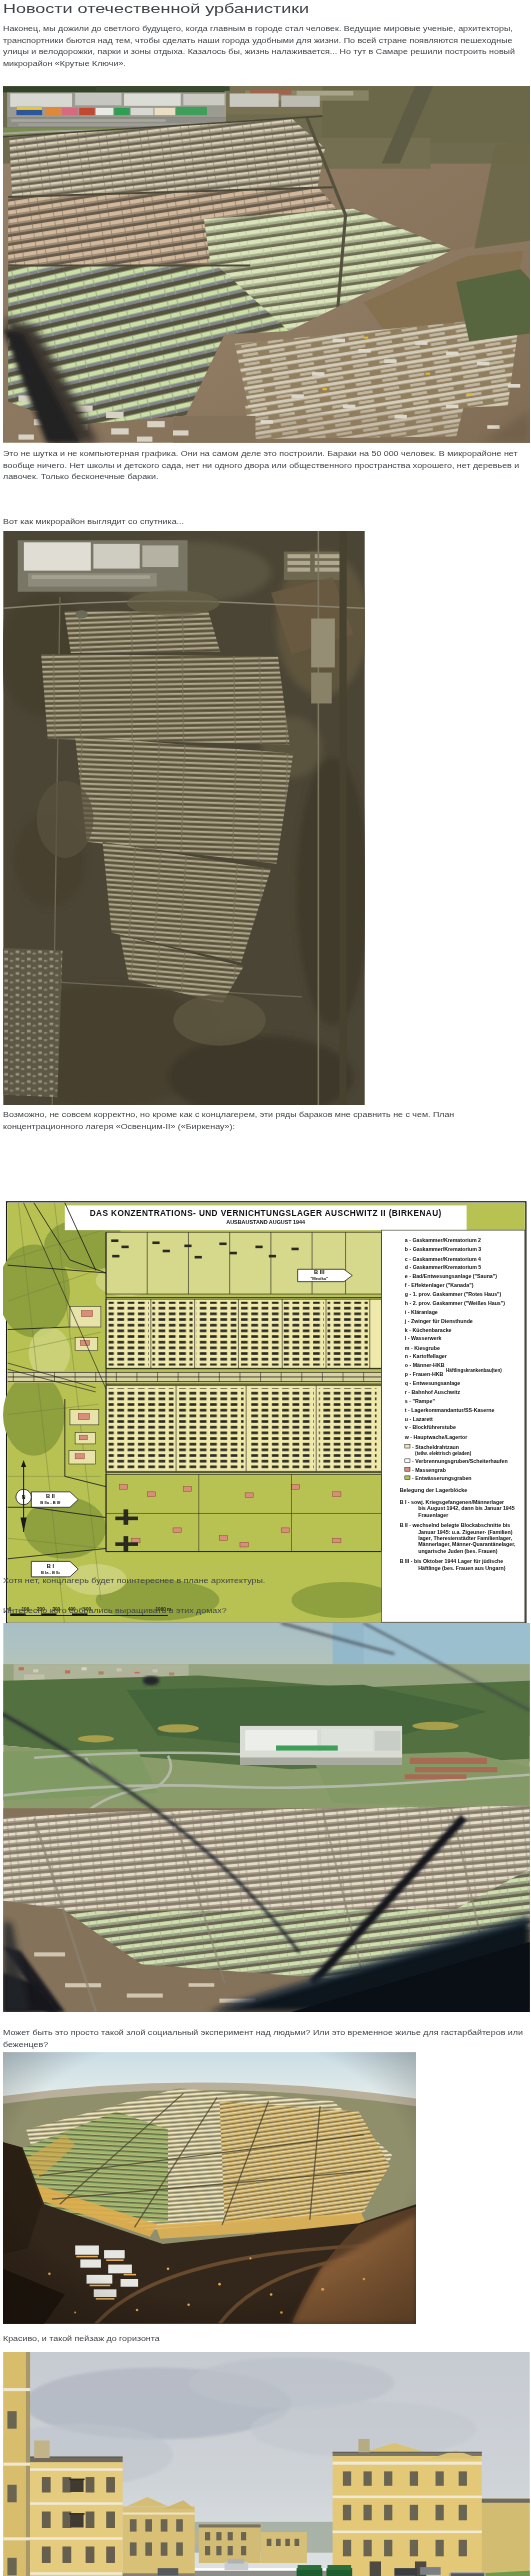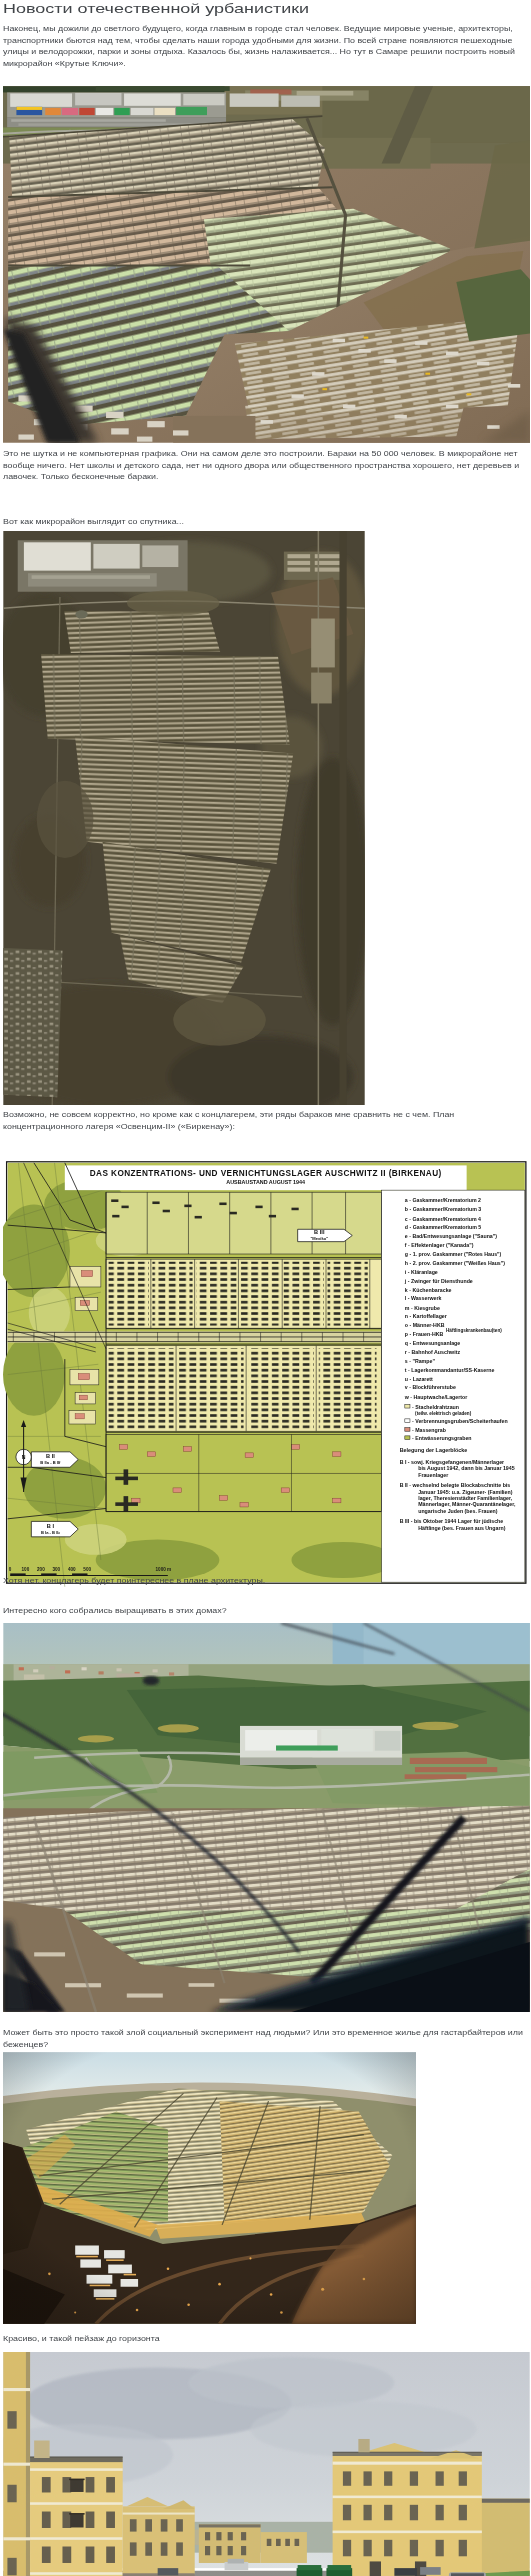--- a/index.html
+++ b/index.html
@@ -268,21 +268,21 @@
 <ellipse cx="120" cy="560" rx="55" ry="75" fill="#5a523e" opacity="0.7"></ellipse>
 <ellipse cx="330" cy="140" rx="90" ry="25" fill="#6a6249" opacity="0.7"></ellipse>
 </svg>
 </div>
 
 <div class="t" style="top:1109px;">
       <div>Возможно, не совсем корректно, но кроме как с концлагерем, эти ряды бараков мне сравнить не с чем. План</div>
       <div>концентрационного лагеря «Освенцим-II» («Биркенау»):</div>
     </div>
 
-<div class="img" style="top:1158px;width:527px;height:429px;" id="img3">
+<div class="img" style="top:1198px;width:527px;height:429px;" id="img3">
 <svg width="527" height="429" viewBox="0 0 1023 832" xmlns="http://www.w3.org/2000/svg">
 <defs>
 <pattern id="bar" width="20" height="11" patternUnits="userSpaceOnUse">
   <rect width="20" height="11" fill="#efe9ac"></rect>
   <rect x="2" y="2" width="13" height="5" fill="#2a2a22"></rect>
 </pattern>
 <pattern id="barv" width="13" height="18" patternUnits="userSpaceOnUse">
   <rect width="13" height="18" fill="#efe9ac"></rect>
   <rect x="2" y="2" width="6" height="12" fill="#2a2a22"></rect>
 </pattern>

